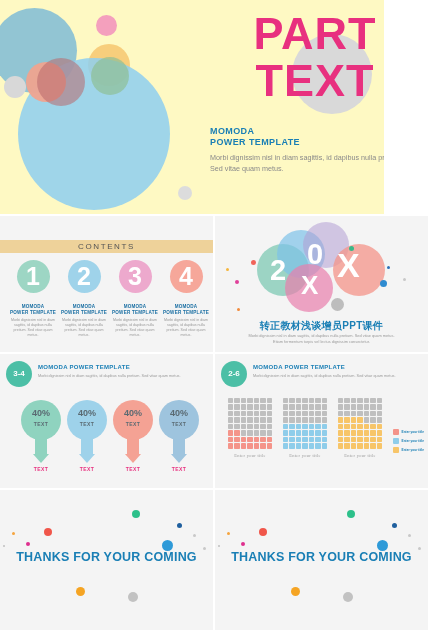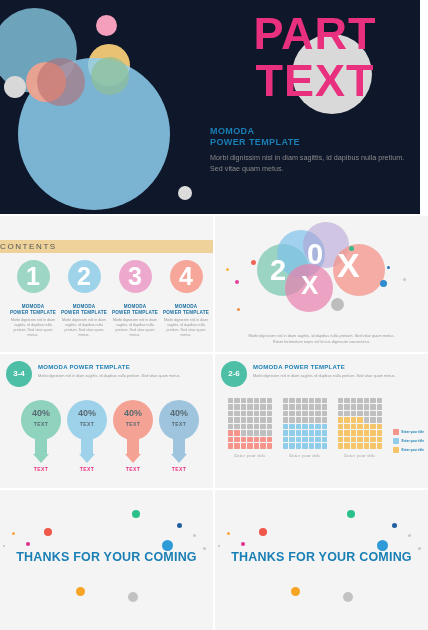--- a/index.html
+++ b/index.html
@@ -6,21 +6,21 @@
   body{
     width:428px;height:630px;
     background:#ffffff;
     font-family:"Liberation Sans","DejaVu Sans",sans-serif;
     overflow:hidden;
   }
   .deck{position:relative;width:428px;height:630px;background:#fff;}
 
   
   .slide{position:absolute;overflow:hidden;background:#f4f4f4;}
-  .s-title{left:0;top:0;width:420px;height:214px;background:#0f172a;}
+  .s-title{left:0;top:0;width:384px;height:214px;background:#fef9c3;}
   .s-contents{left:0;top:216px;width:213px;height:136px;background:#f4f4f4;}
   .s-cover{left:215px;top:216px;width:213px;height:136px;background:#f4f4f4;}
   .s-balloons{left:0;top:354px;width:213px;height:134px;background:#f4f4f4;}
   .s-waffle{left:215px;top:354px;width:213px;height:134px;background:#f4f4f4;}
   .s-thanks1{left:0;top:490px;width:213px;height:140px;background:#f4f4f4;}
   .s-thanks2{left:215px;top:490px;width:213px;height:140px;background:#f4f4f4;}
 
   .circ{position:absolute;border-radius:50%;}
 
   
@@ -54,21 +54,21 @@
   
   .mulu{
     position:absolute;top:6px;left:0;width:213px;text-align:center;
     font-size:13px;font-weight:bold;color:#e8307f;letter-spacing:2px;
   }
   .contents-band{
     position:absolute;left:0;top:24px;width:213px;height:13px;
     background:#eed29a;
   }
   .contents-band span{
-    display:block;font-size:8px;line-height:13px;
+    display:block;text-align:center;font-size:8px;line-height:13px;
     color:#555;letter-spacing:1.6px;
   }
   .num-row{position:absolute;left:0;top:44px;width:213px;height:36px;}
   .num-item{position:absolute;top:0;width:34px;text-align:center;}
   .num-circle{
     width:33px;height:33px;border-radius:50%;margin:0 auto;
     font-size:25px;line-height:33px;color:#fff;font-weight:bold;
   }
   .txt-row{position:absolute;left:0;top:88px;width:213px;}
   .txt-item{position:absolute;top:0;width:48px;text-align:center;}
@@ -235,20 +235,21 @@
 
     <div class="dot" style="left:36px;top:44px;width:5px;height:5px;background:#f0645a;"></div>
     <div class="dot" style="left:20px;top:64px;width:4px;height:4px;background:#e0409a;"></div>
     <div class="dot" style="left:11px;top:52px;width:3px;height:3px;background:#f5b63e;"></div>
     <div class="dot" style="left:22px;top:92px;width:3px;height:3px;background:#f28b3c;"></div>
     <div class="dot" style="left:134px;top:30px;width:5px;height:5px;background:#3bb888;"></div>
     <div class="dot" style="left:172px;top:50px;width:3px;height:3px;background:#2c6fb8;"></div>
     <div class="dot" style="left:165px;top:64px;width:7px;height:7px;background:#2e8bd0;"></div>
     <div class="dot" style="left:188px;top:62px;width:3px;height:3px;background:#c8c8c8;"></div>
 
+    <div class="cover-title">转正教材浅谈增员PPT课件</div>
     <div class="cover-sub">
       <div>Morbi dignissim nisl in diam sagittis, id dapibus nulla pretium. Sed vitae quam metus.</div>
       <div>Etiam fermentum turpis vel lectus dignissim consectetur.</div>
     </div>
   </div>
 
   <div class="slide s-balloons">
     <div class="sec-badge">3-4</div>
     <div class="sec-h">MOMODA POWER TEMPLATE</div>
     <div class="sec-b">Morbi dignissim nisl in diam sagittis, id dapibus nulla pretium. Sed vitae quam metus.</div>

